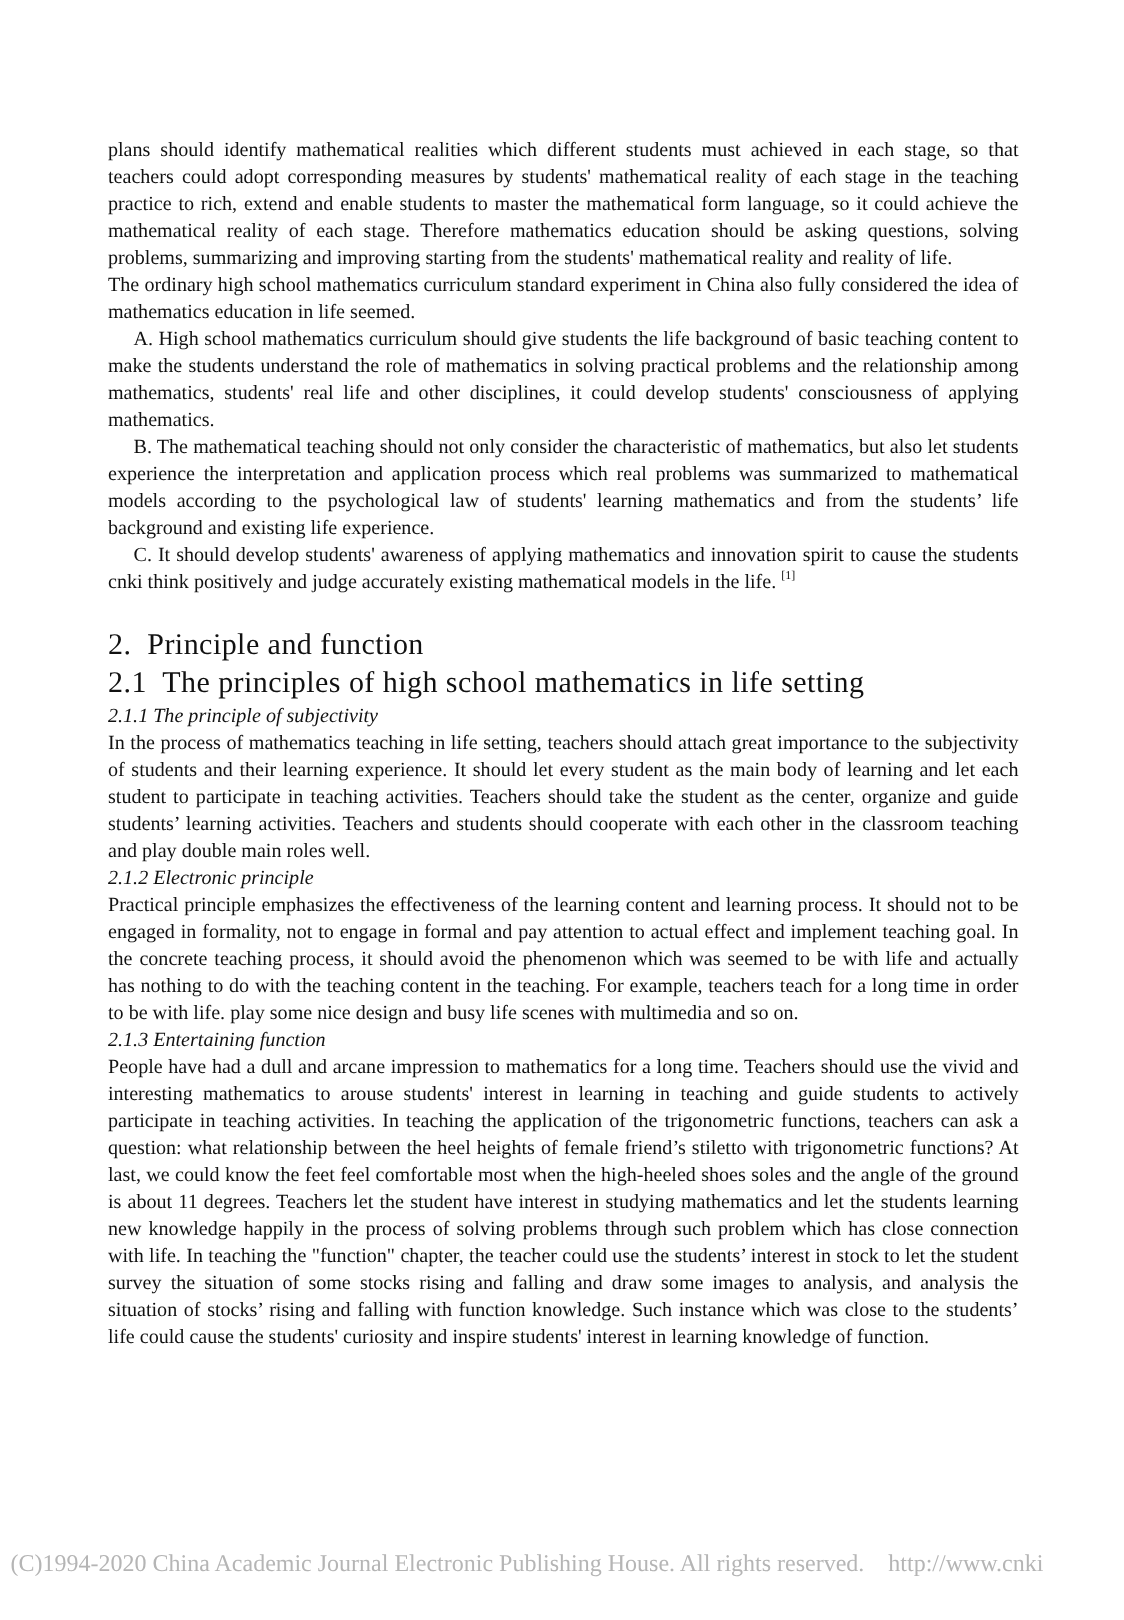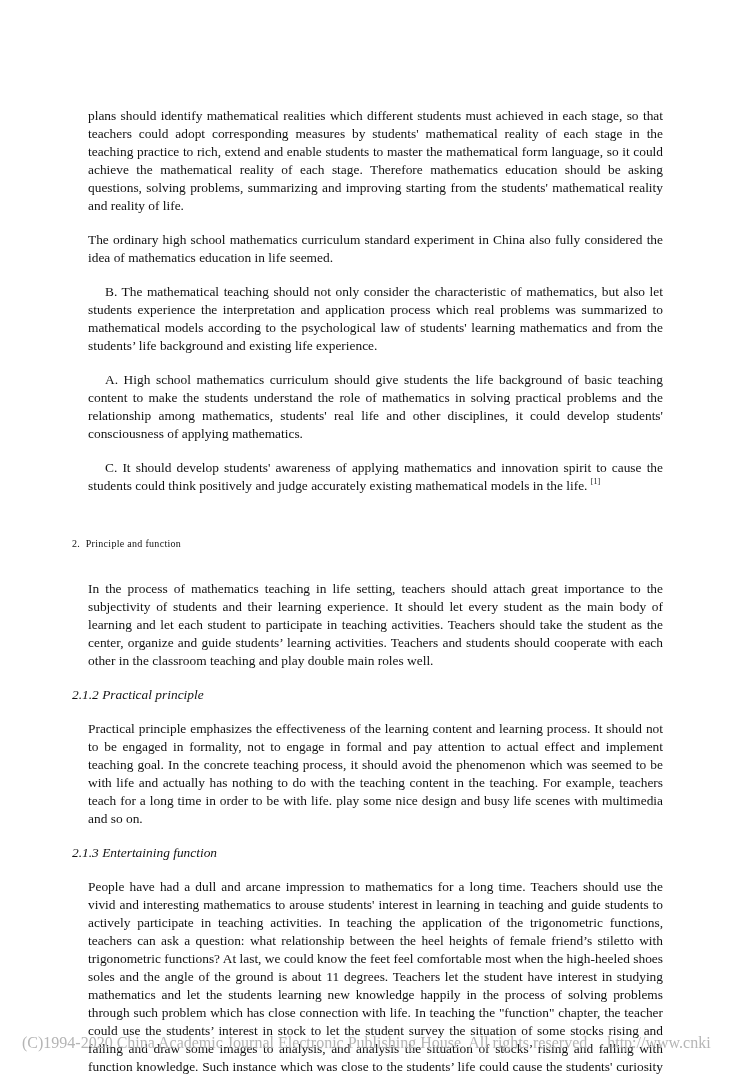--- a/index.html
+++ b/index.html
@@ -1,48 +1,50 @@
 <!DOCTYPE html>
 <html><head>
 <meta charset="utf-8">
 <style>
   html, body { margin: 0; padding: 0; background: #ffffff; }
   body { width: 749px; height: 1080px; position: relative; overflow: hidden; }
   .page {
     position: absolute; left: 72px; top: 91px; width: 607px;
     font-family: "Liberation Serif", serif; font-size: 13.4px; line-height: 18px; color: #111;
   }
-  .p { text-align: justify; margin: 16px; }
+  .p { text-align: justify; margin: 0; }
   .indent { text-indent: 17px; }
   .h-italic { font-style: italic; margin: 0; }
-  .h-sec { font-size: 10px; letter-spacing: 0.3px; margin: 0; }
+  .h-sec { font-size: 20px; letter-spacing: 0.3px; margin: 0; }
   .gap-a { height: 24px; }
   .gap-b { height: 7px; }
   .gap-c { height: 4px; }
   sup { font-size: 8px; vertical-align: 6px; line-height: 0; }
   .footer {
-    position: absolute; left: 22px; top: 1034px; white-space: nowrap;
+    position: absolute; left: 7px; top: 1034px; white-space: nowrap;
     font-family: "Liberation Serif", serif; font-size: 16px; color: #b5b5b5;
   }
 </style>
 </head>
 <body>
 
 <div class="page">
   <p class="p">plans should identify mathematical realities which different students must achieved in each stage, so that teachers could adopt corresponding measures by students' mathematical reality of each stage in the teaching practice to rich, extend and enable students to master the mathematical form language, so it could achieve the  mathematical reality of each stage. Therefore mathematics education should be asking questions, solving problems, summarizing and improving starting from the students' mathematical reality and reality of life.</p>
   <p class="p">The ordinary high school mathematics curriculum standard experiment in China also fully considered the idea of mathematics education in life seemed.</p>
+  <p class="p indent">A. High school mathematics curriculum should give students the life background of basic teaching content to make the students understand the role of mathematics in solving practical problems and the relationship among mathematics, students' real life and other disciplines, it could develop students' consciousness of applying mathematics.</p>
   <p class="p indent">B. The mathematical teaching should not only consider the characteristic of mathematics, but also let students experience the interpretation and application process which real problems was summarized to mathematical models according to the psychological law of students' learning mathematics and from the students’ life background and existing life experience.</p>
-  <p class="p indent">A. High school mathematics curriculum should give students the life background of basic teaching content to make the students understand the role of mathematics in solving practical problems and the relationship among mathematics, students' real life and other disciplines, it could develop students' consciousness of applying mathematics.</p>
-  <p class="p indent"><span>C. It should develop students' awareness of applying mathematics and innovation spirit to cause the students could think positively and judge accurately existing mathematical models in the life. </span><sup>[1]</sup></p>
+  <p class="p indent"><span>C. It should develop students' awareness of applying mathematics and innovation spirit to cause the students cnki think positively and judge accurately existing mathematical models in the life. </span><sup>[1]</sup></p>
 
   <div class="gap-a"></div>
   <p class="h-sec" style="white-space:pre;">2.  Principle and function</p>
   <div class="gap-b"></div>
+  <p class="h-sec" style="white-space:pre;">2.1  The principles of high school mathematics in life setting</p>
   <div class="gap-c"></div>
 
+  <p class="h-italic">2.1.1 The principle of subjectivity</p>
   <p class="p">In the process of mathematics teaching in life setting, teachers should attach great importance to the subjectivity of students and their learning experience. It should let every student as the main body of learning and let each student to participate in teaching activities. Teachers should take the student as the center, organize and guide students’ learning activities. Teachers and students should cooperate with each other in the classroom teaching and play double main roles well.</p>
-  <p class="h-italic">2.1.2 Practical principle</p>
+  <p class="h-italic">2.1.2 Electronic principle</p>
   <p class="p">Practical principle emphasizes the effectiveness of the learning content and learning process. It should not to be engaged in formality, not to engage in formal and pay attention to actual effect and implement teaching goal. In the concrete teaching process, it should avoid the phenomenon which was seemed to be with life and actually has nothing to do with the teaching content in the teaching. For example, teachers teach for a long time in order to be with life. play some nice design and busy life scenes with multimedia and so on.</p>
   <p class="h-italic">2.1.3 Entertaining function</p>
   <p class="p">People have had a dull and arcane impression to mathematics for a long time. Teachers should use the vivid and interesting mathematics to arouse students' interest in learning in teaching and guide students to actively participate in teaching activities. In teaching the application of the trigonometric functions, teachers can ask a question: what relationship between the heel heights of female friend’s stiletto with trigonometric functions? At last, we could know the feet feel comfortable most when the high-heeled shoes soles and the angle of the ground is about 11 degrees. Teachers let the student have interest in studying mathematics and let the students learning new knowledge happily in the process of solving problems through such problem which has close connection with life. In teaching the "function" chapter, the teacher could use the students’ interest in stock to let the student survey the situation of some stocks rising and falling and draw some images to analysis, and analysis the situation of stocks’ rising and falling with function knowledge. Such instance which was close to the students’ life could cause the students' curiosity and inspire students' interest in learning knowledge of function.</p>
 </div>
 
 <div class="footer" style="white-space:pre;">(C)1994-2020 China Academic Journal Electronic Publishing House. All rights reserved.    http://www.cnki</div>
 
 </body></html>

